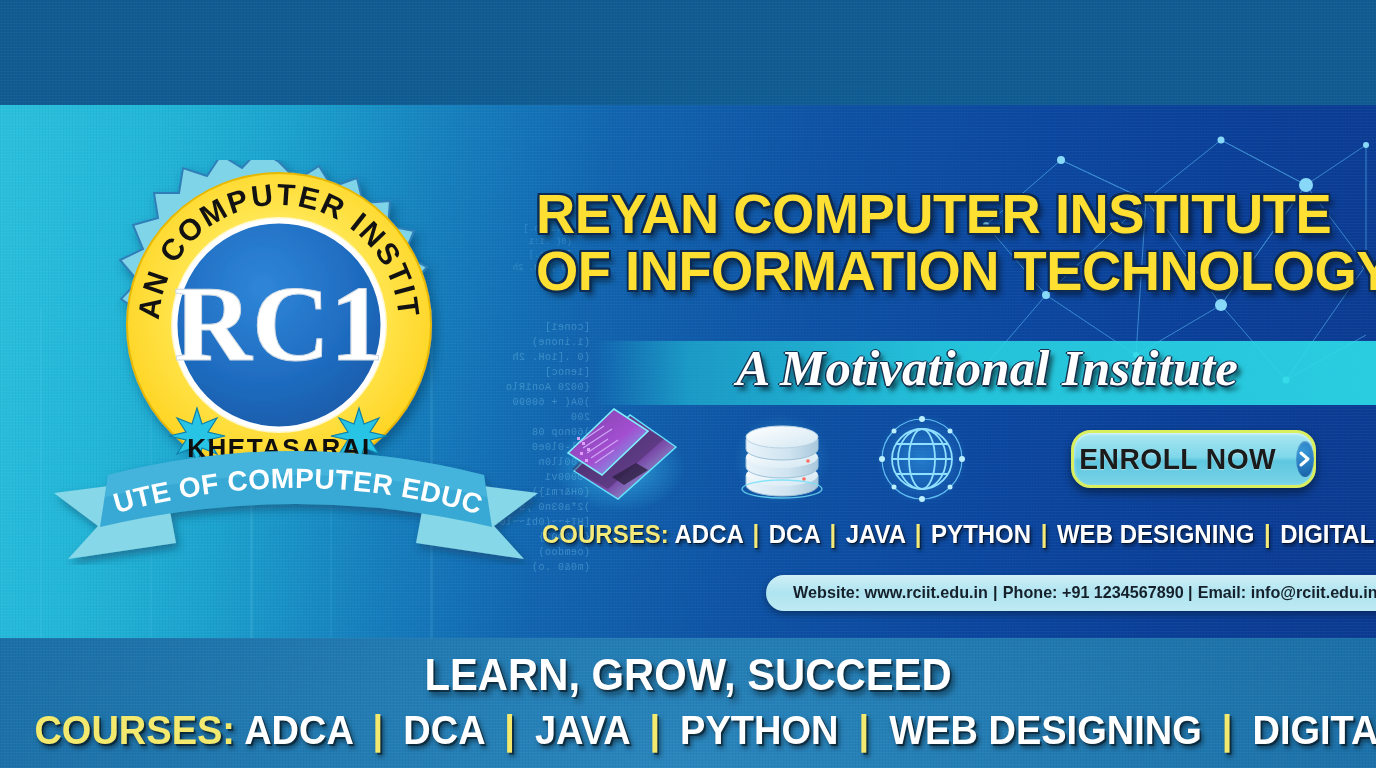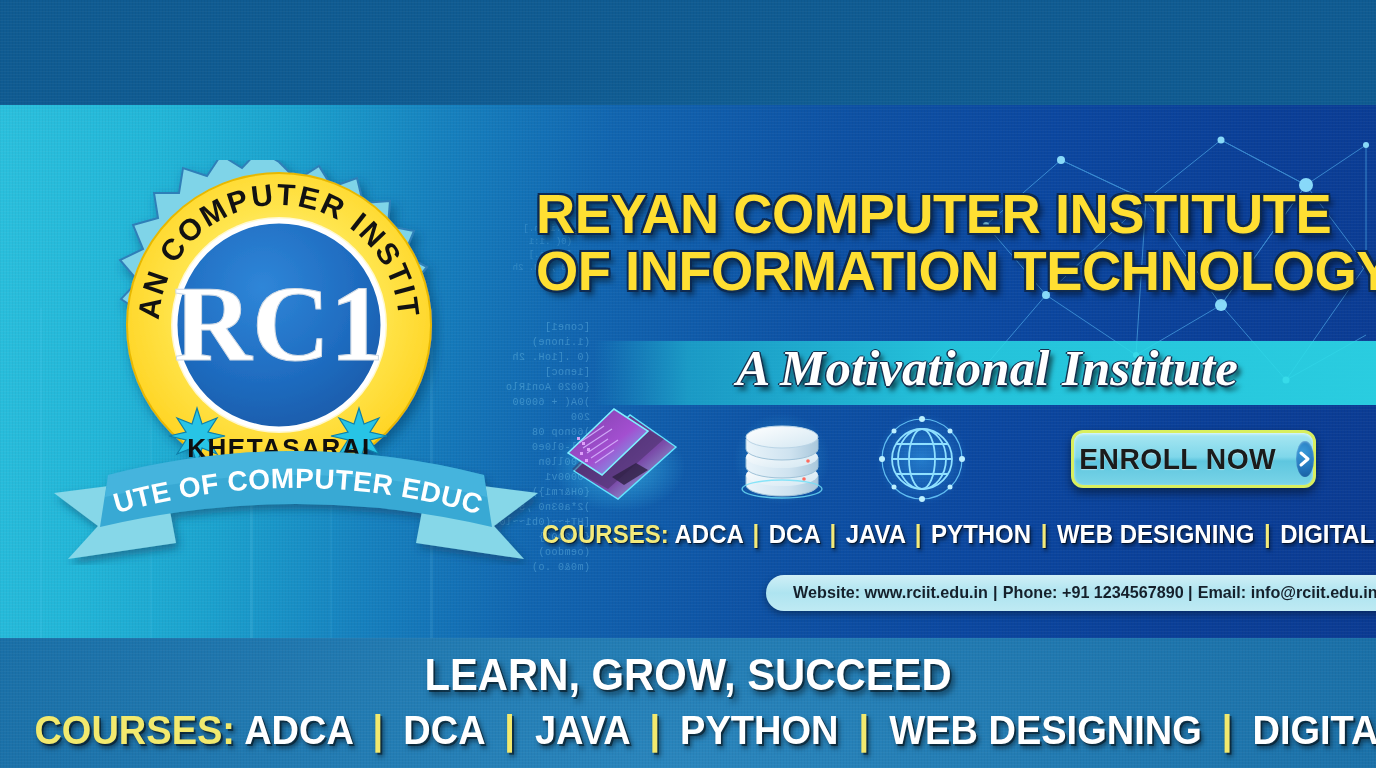--- a/index.html
+++ b/index.html
@@ -103,21 +103,21 @@
       1.5px 0 0 #16324f, -1.5px 0 0 #16324f, 0 1.5px 0 #16324f, 0 -1.5px 0 #16324f,
       4px 5px 5px rgba(0,0,0,.6);
     white-space:nowrap;
   }
 
   .icons{ position:absolute; left:28px; top:300px; width:430px; height:110px; }
   .ico{ position:absolute; }
 
   .enroll{
     position:absolute; left:547px; top:325px; width:245px; height:58px;
-    border-radius:12px;
+    border-radius:20px;
     background:linear-gradient(180deg, #a8e7f2 0%, #7fd7ea 46%, #5ec6df 54%, #79d4e7 100%);
     border:3px solid #d9ef5e;
     box-shadow:0 5px 10px rgba(0,0,0,.45), inset 0 1px 3px rgba(255,255,255,.7);
     display:flex; align-items:center; justify-content:center; gap:13px;
   }
   .enroll-label{
     font-family:"Liberation Sans Narrow","Liberation Sans", sans-serif;
     font-weight:bold; font-size:30px; letter-spacing:.5px; color:#1b1b1b;
     transform:scaleX(.94); white-space:nowrap;
     text-shadow:0 1px 1px rgba(255,255,255,.45);

